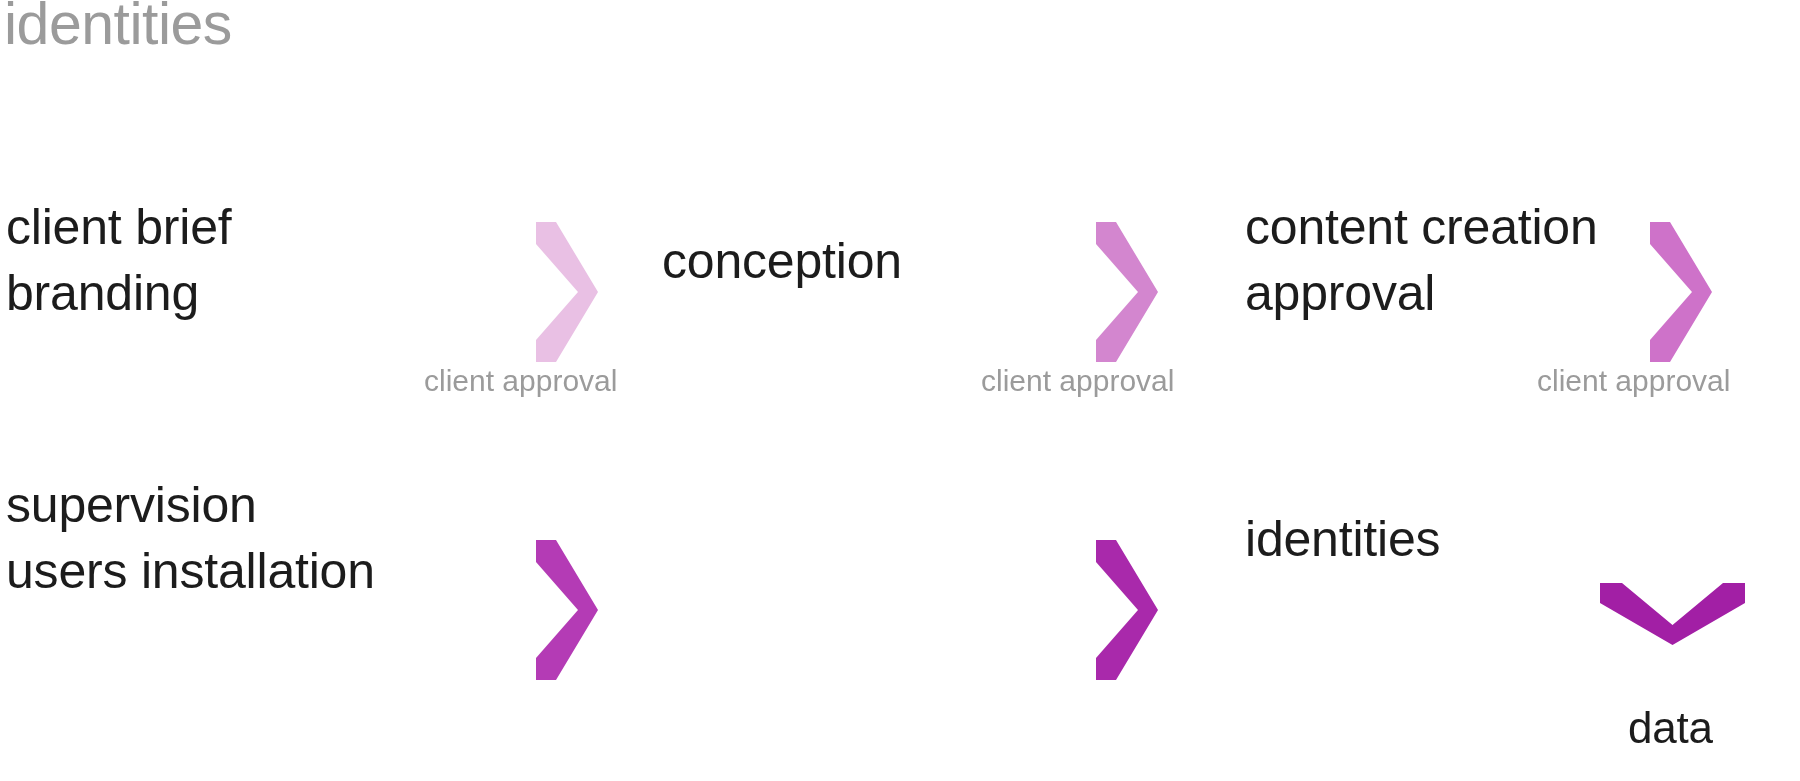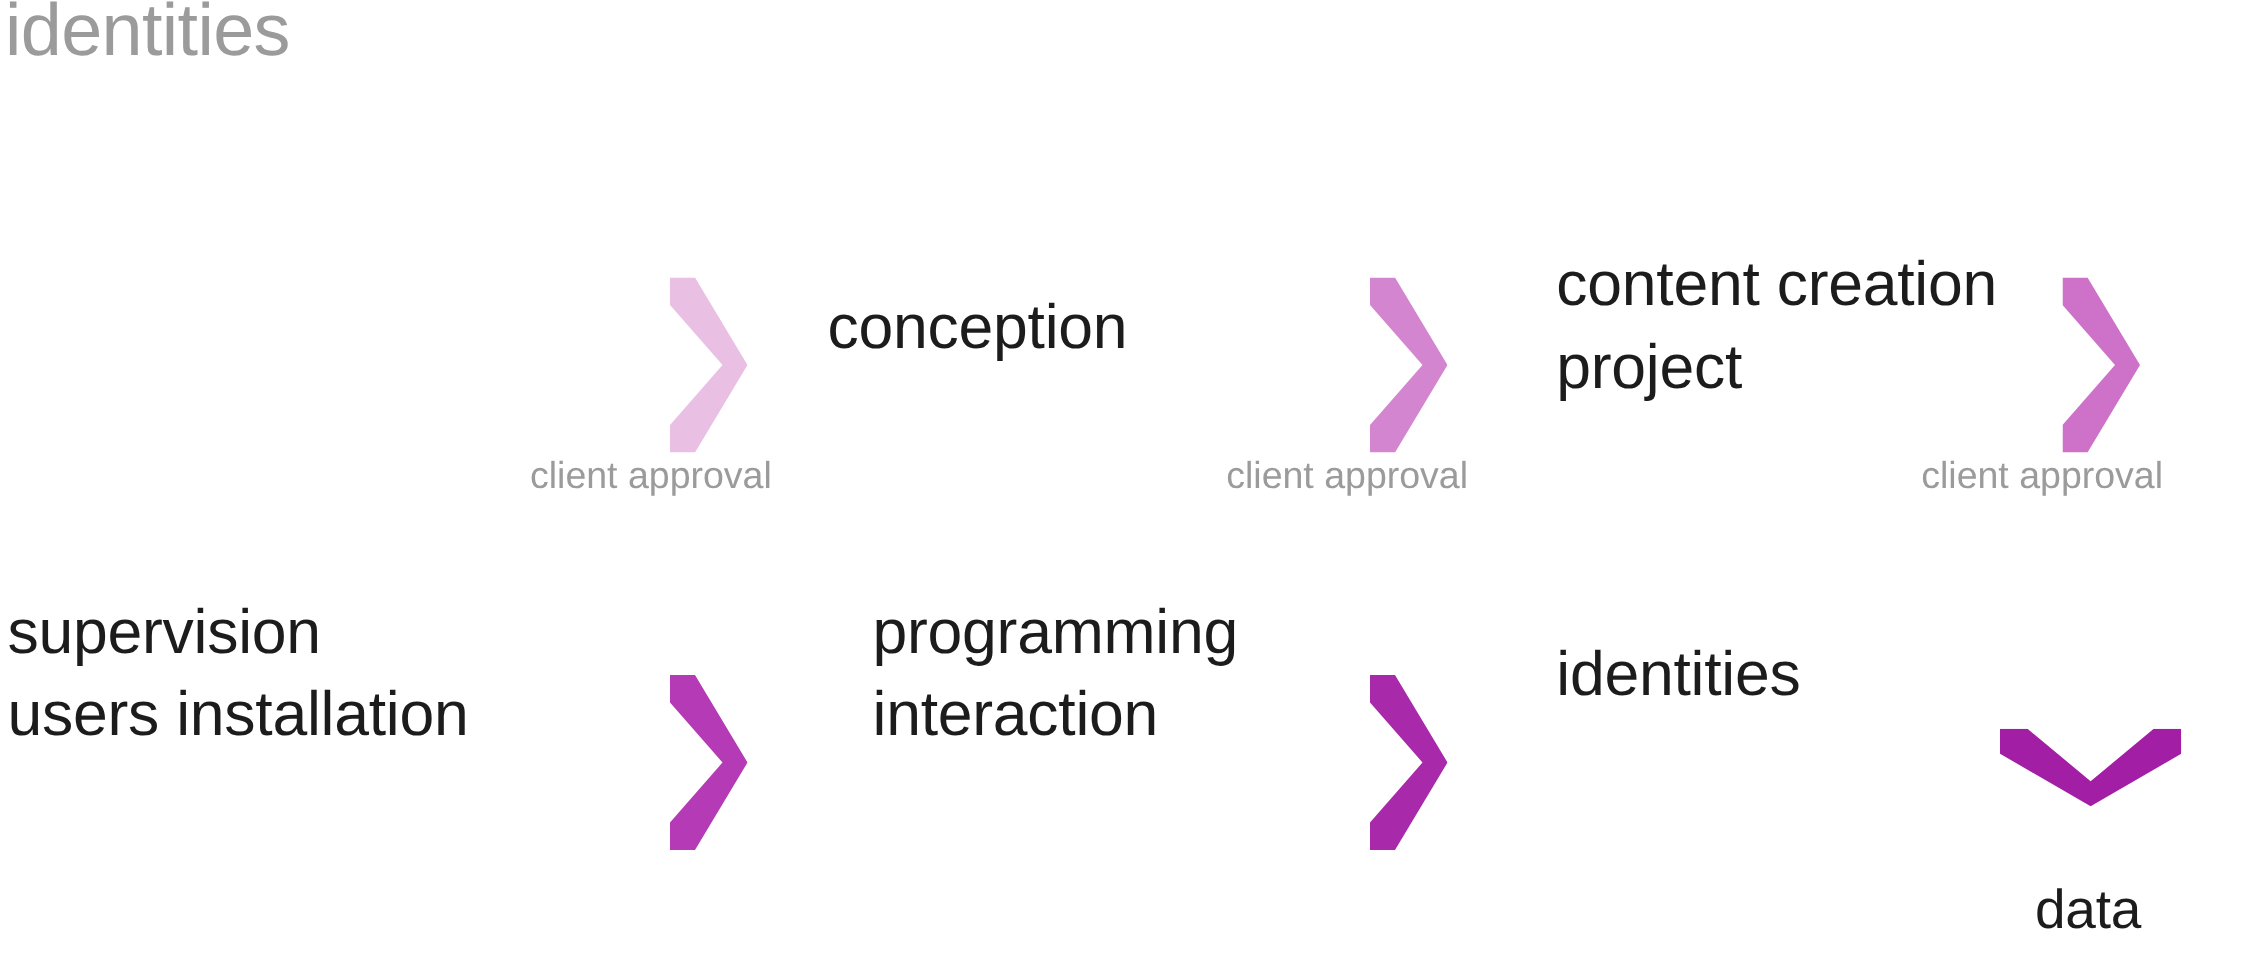--- a/index.html
+++ b/index.html
@@ -77,25 +77,27 @@
   
   .approval-row { top: 363px; }
 </style>
 </head>
 <body>
 
 <div id="stage">
 
   <div class="title">identities</div>
 
+  <div class="stage-label r1-text" style="left:6px; width:430px;">client brief
+branding</div>
 
   <div class="stage-label r1-text" style="left:662px; width:420px; top:228px;">conception</div>
 
   <div class="stage-label r1-text" style="left:1245px; width:480px;">content creation
-project</div>
+approval</div>
 
   <span class="chevron" style="left:536px; top:222px; width:62px; height:140px;">
     <svg viewBox="0 0 62 140" xmlns="http://www.w3.org/2000/svg" aria-hidden="true">
       <polygon points="0,0 20,0 62,70 20,140 0,140 0,118 42,70 0,22" fill="#e9c0e4"></polygon>
     </svg>
   </span>
 
   <span class="chevron" style="left:1096px; top:222px; width:62px; height:140px;">
     <svg viewBox="0 0 62 140" xmlns="http://www.w3.org/2000/svg" aria-hidden="true">
       <polygon points="0,0 20,0 62,70 20,140 0,140 0,118 42,70 0,22" fill="#d386cf"></polygon>
@@ -110,22 +112,20 @@
 
   <div class="approval-label approval-row" style="left:424px;">client approval</div>
 
   <div class="approval-label approval-row" style="left:981px;">client approval</div>
 
   <div class="approval-label approval-row" style="left:1537px;">client approval</div>
 
   <div class="stage-label r2-text" style="left:6px; width:460px;">supervision
 users installation</div>
 
-  <div class="stage-label r2-text" style="left:698px; width:440px;">programming
-interaction</div>
 
   <div class="stage-label r2-text" style="left:1245px; width:380px; top:506px;">identities</div>
 
   <span class="chevron" style="left:536px; top:540px; width:62px; height:140px;">
     <svg viewBox="0 0 62 140" xmlns="http://www.w3.org/2000/svg" aria-hidden="true">
       <polygon points="0,0 20,0 62,70 20,140 0,140 0,118 42,70 0,22" fill="#b43bb5"></polygon>
     </svg>
   </span>
 
   <span class="chevron" style="left:1096px; top:540px; width:62px; height:140px;">

